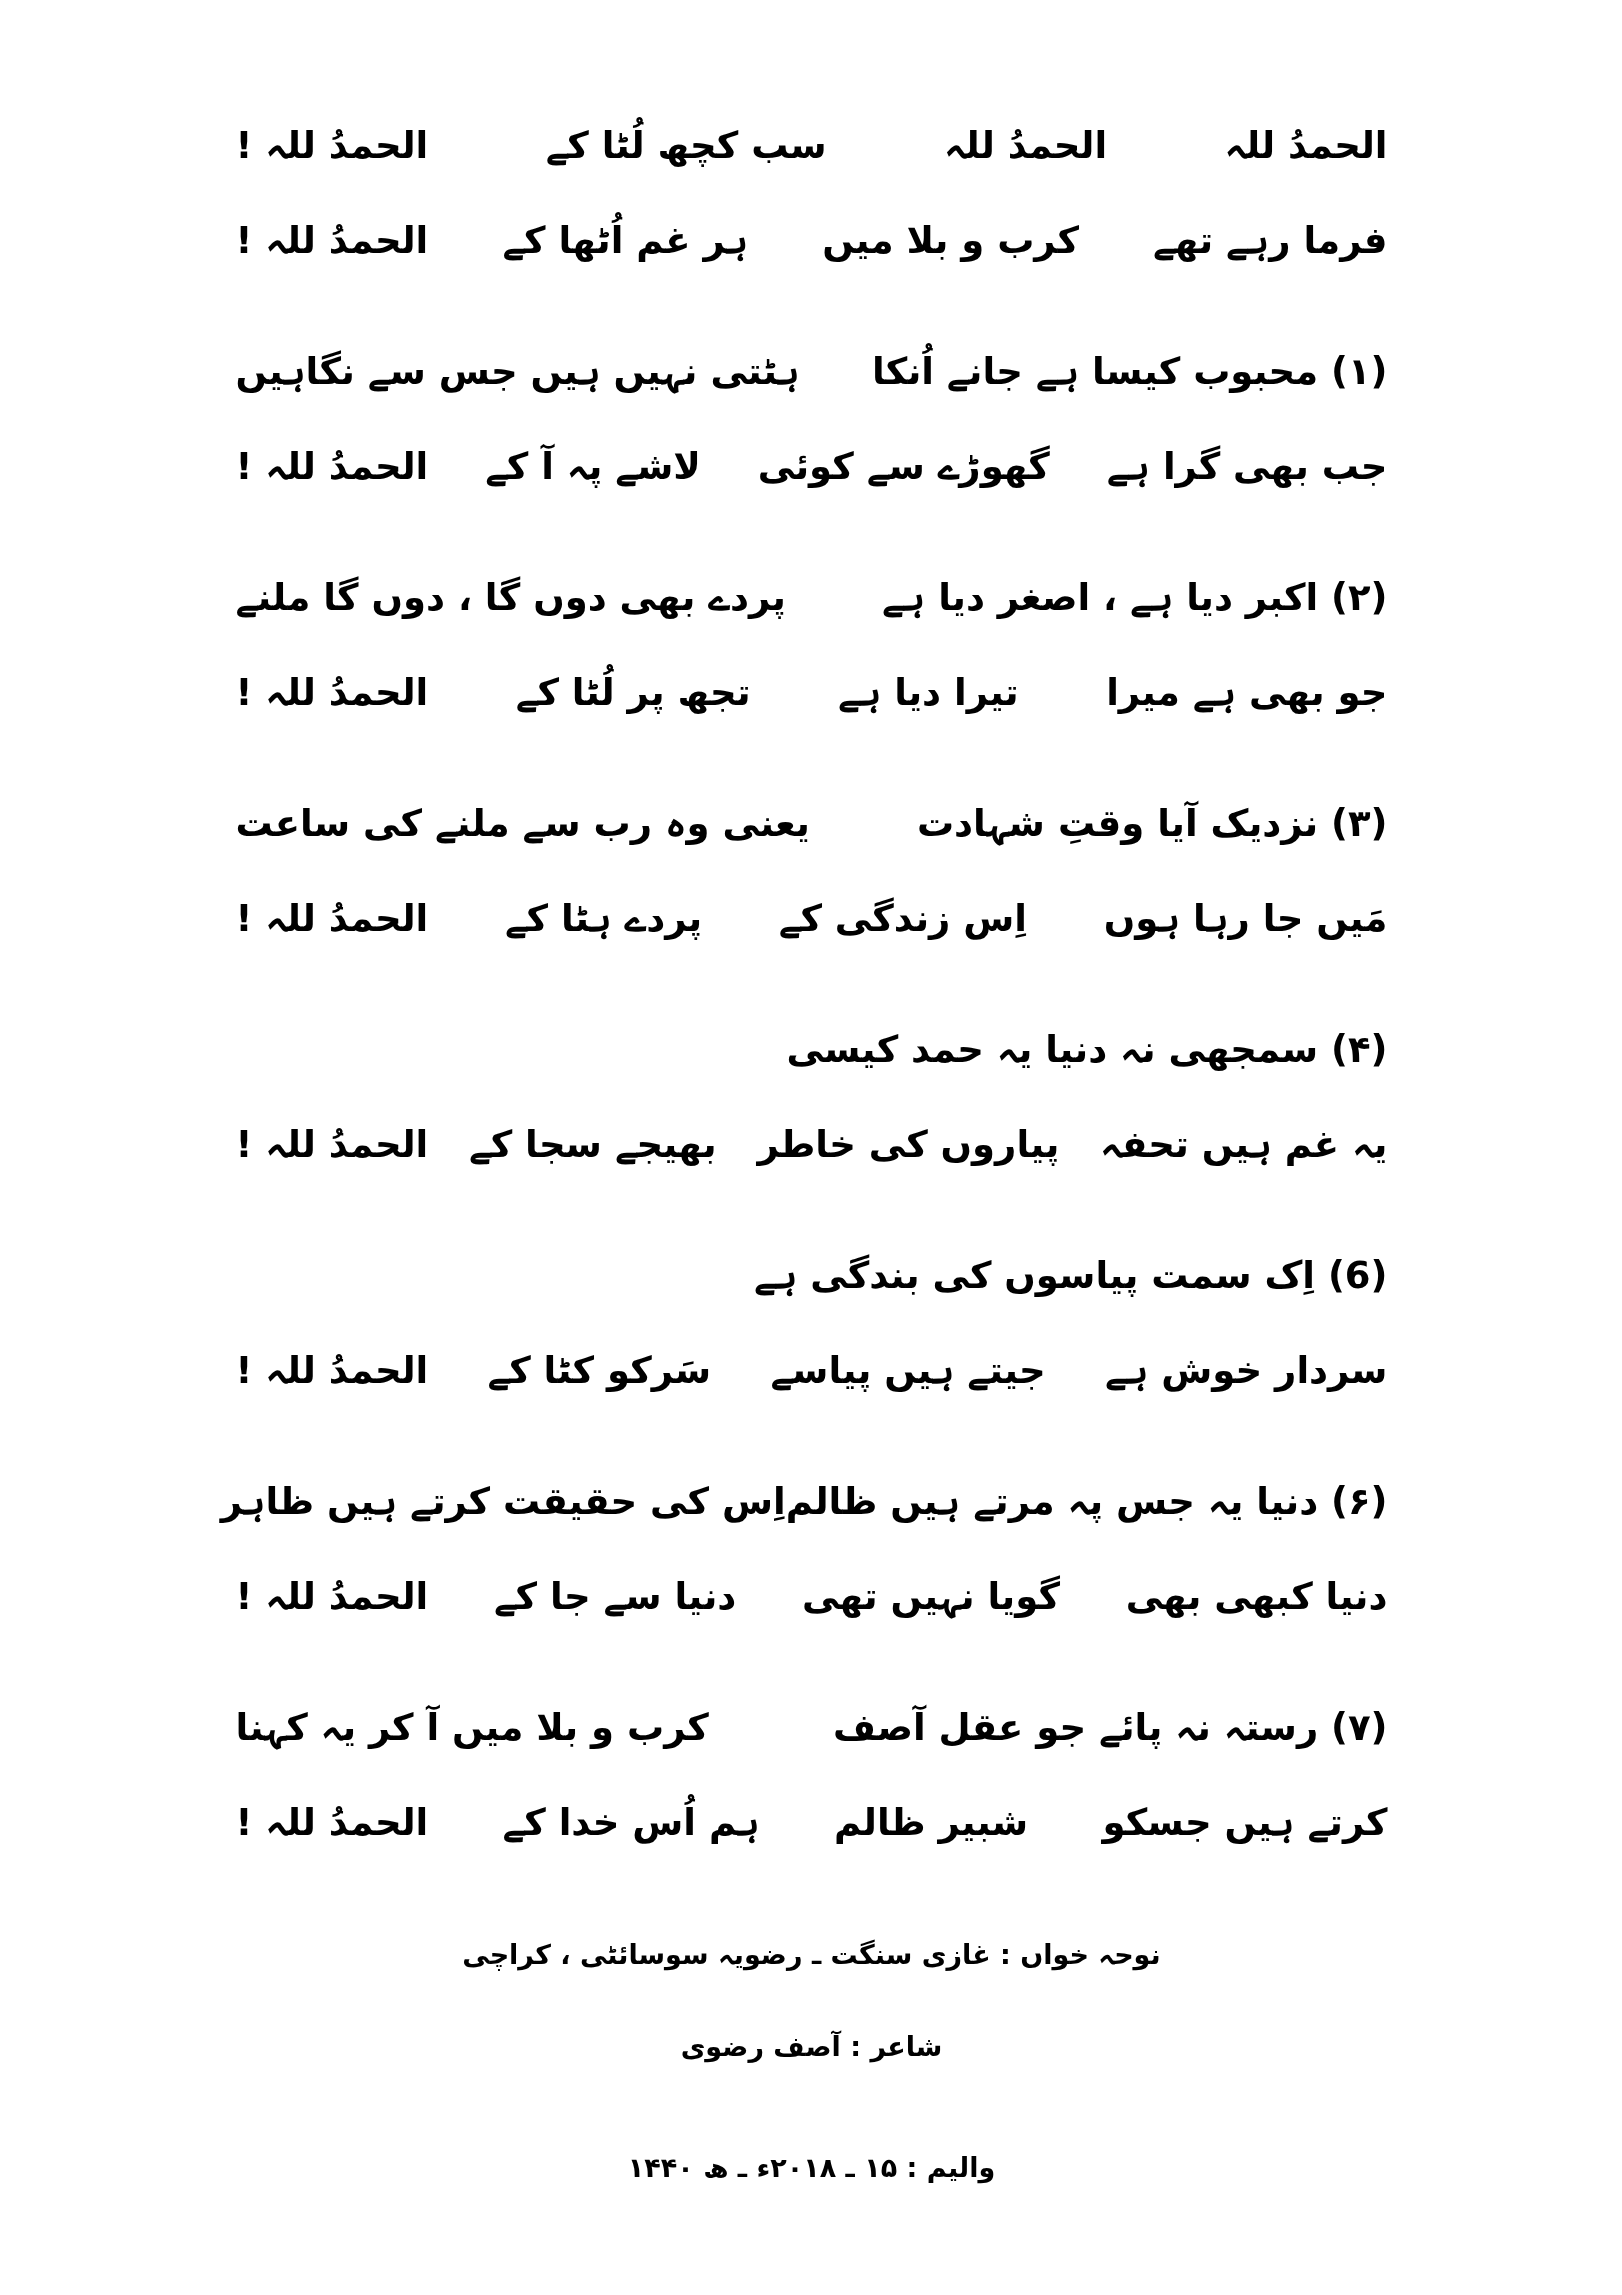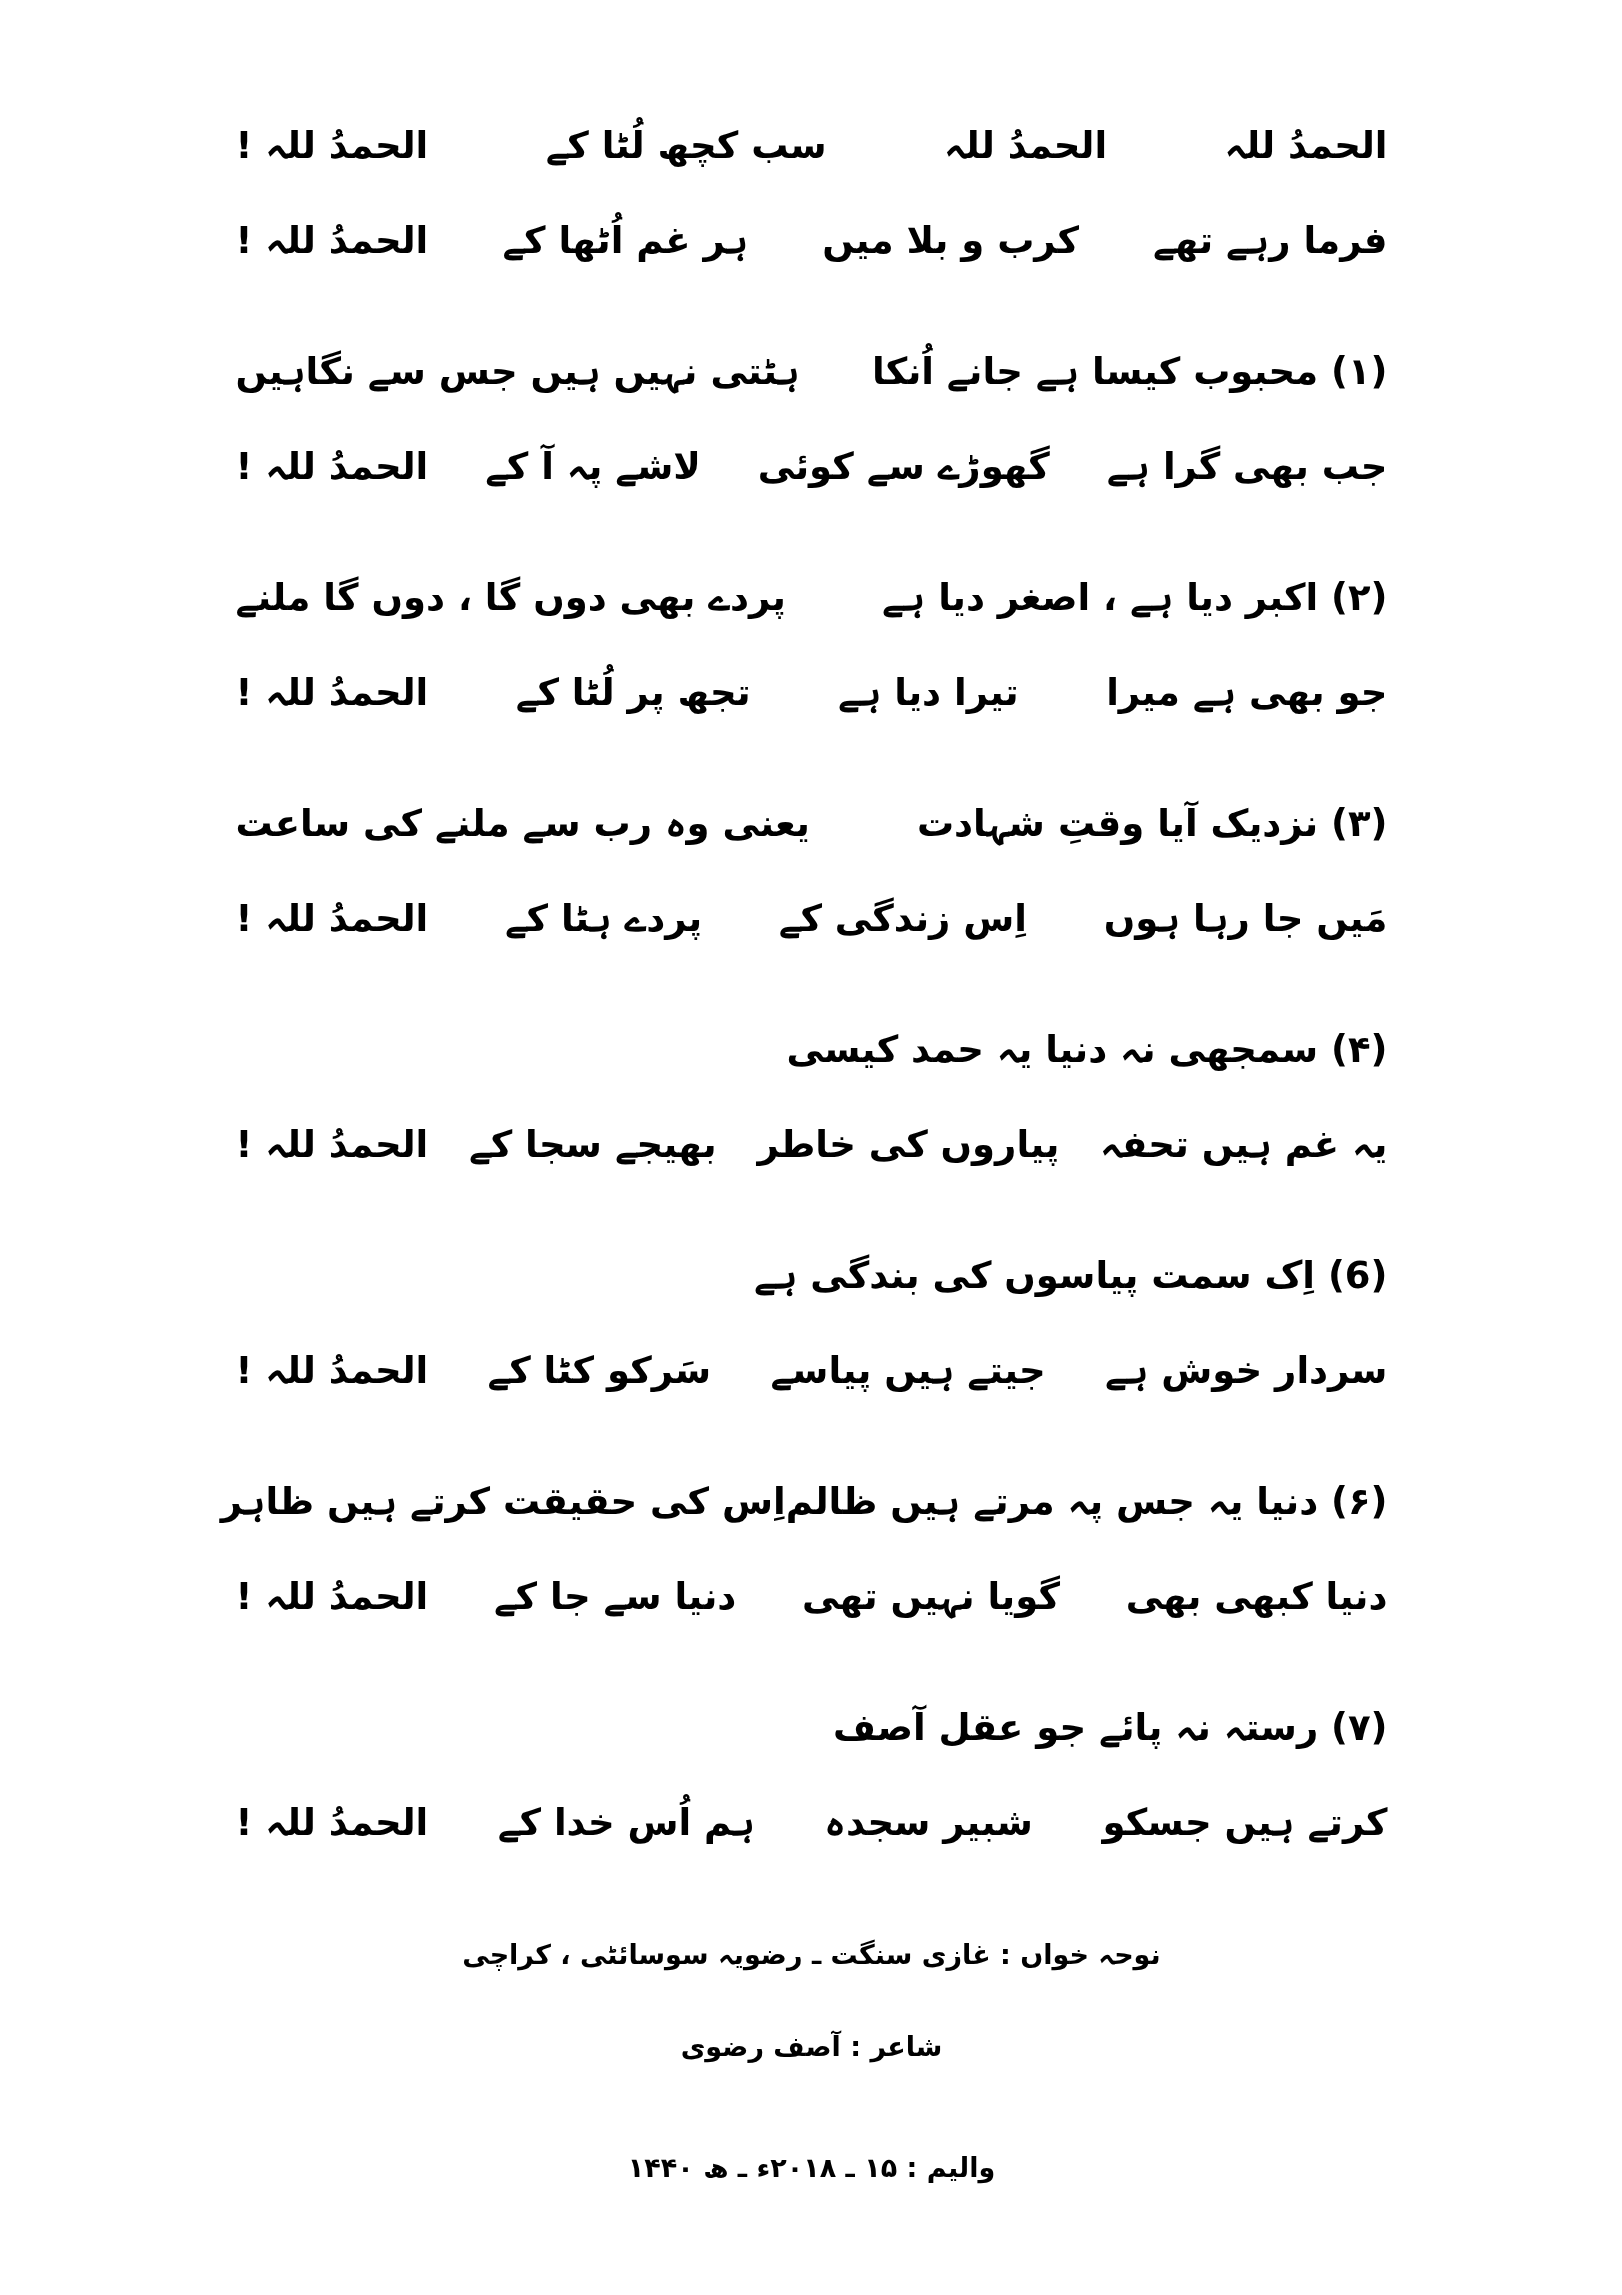--- a/index.html
+++ b/index.html
@@ -144,24 +144,25 @@
           <div class="line">
             <span class="seg">دنیا کبھی بھی</span>
             <span class="seg">گویا نہیں تھی</span>
             <span class="seg">دنیا سے جا کے</span>
             <span class="seg">الحمدُ للہ !</span>
           </div>
         </div>
         <div class="verse">
           <div class="line">
             <span class="seg">(۷) رستہ نہ پائے جو عقل آصف</span>
+            <span class="seg">کرب و بلا میں آ کر یہ کہنا</span>
           </div>
           <div class="line">
             <span class="seg">کرتے ہیں جسکو</span>
-            <span class="seg">شبیر سجدہ</span>
+            <span class="seg">شبیر ظالم</span>
             <span class="seg">ہم اُس خدا کے</span>
             <span class="seg">الحمدُ للہ !</span>
           </div>
         </div>
       </div>
     <div class="footer">
       <div class="footer-line">نوحہ خواں : غازی سنگت ـ رضویہ سوسائٹی ، کراچی</div>
       <div class="footer-line">شاعر : آصف رضوی</div>
       <div class="footer-line volume">والیم : ۱۵ ـ ۲۰۱۸ء ـ ھ ۱۴۴۰</div>
     </div>

